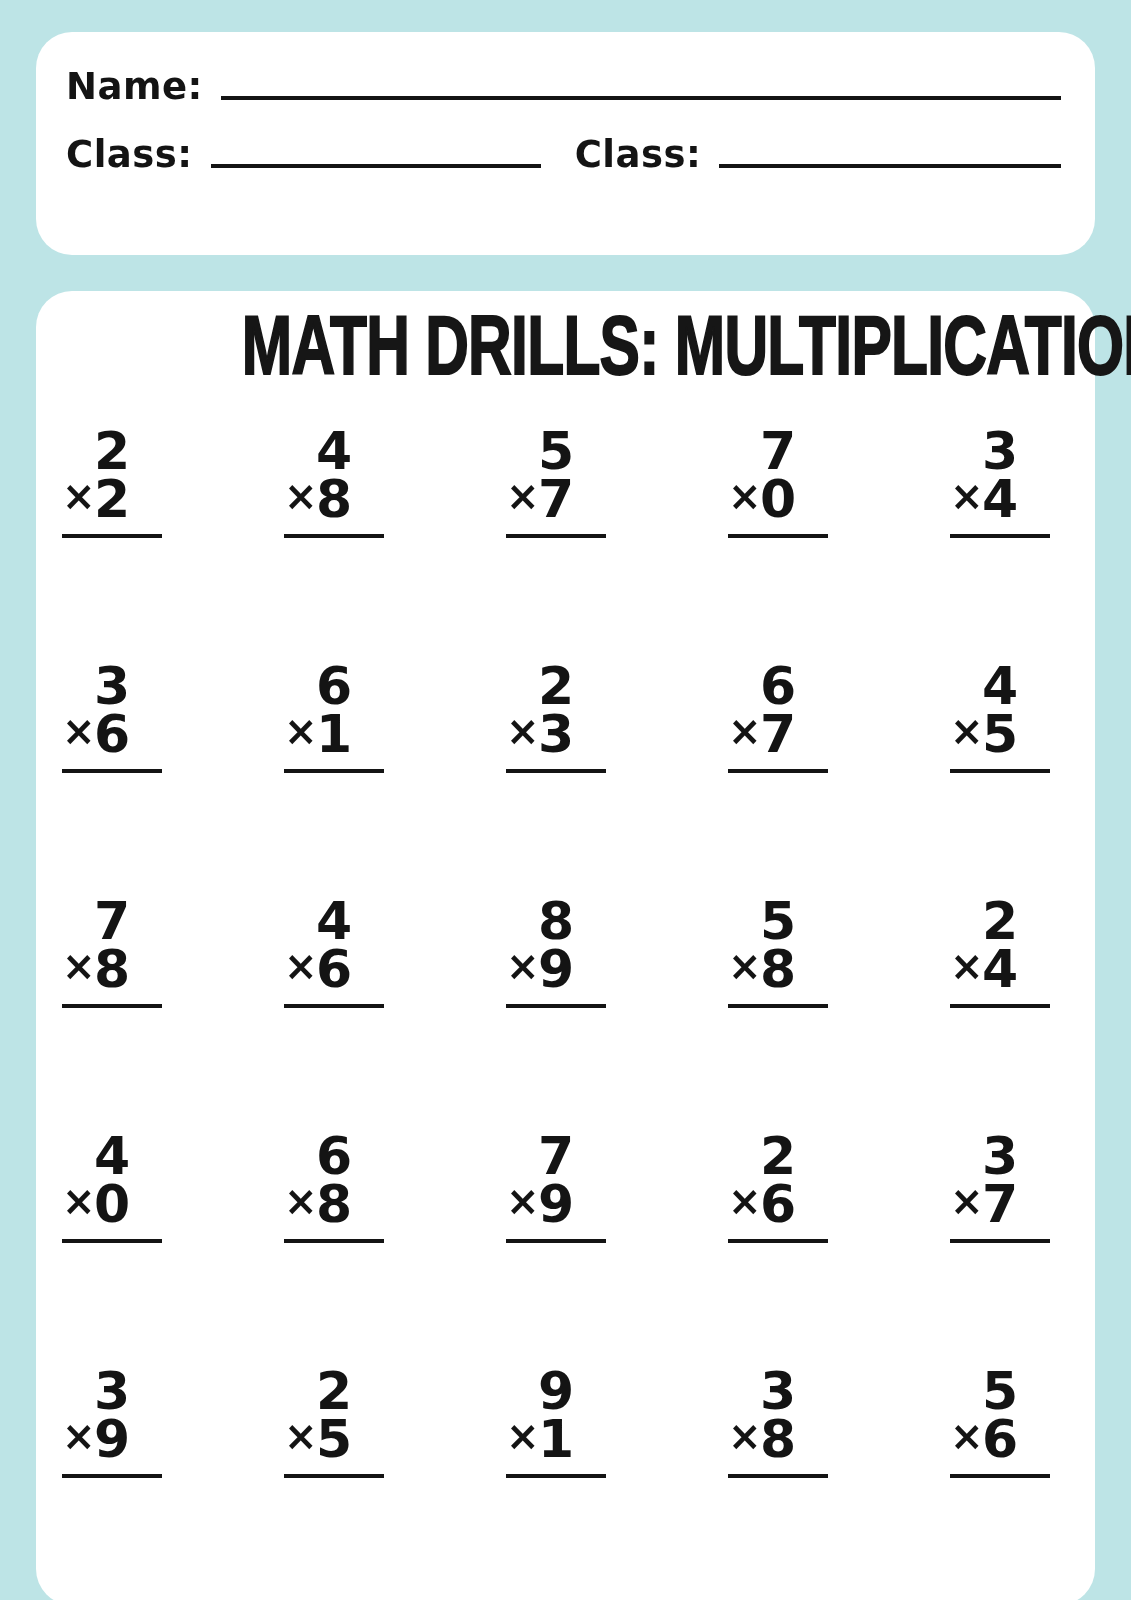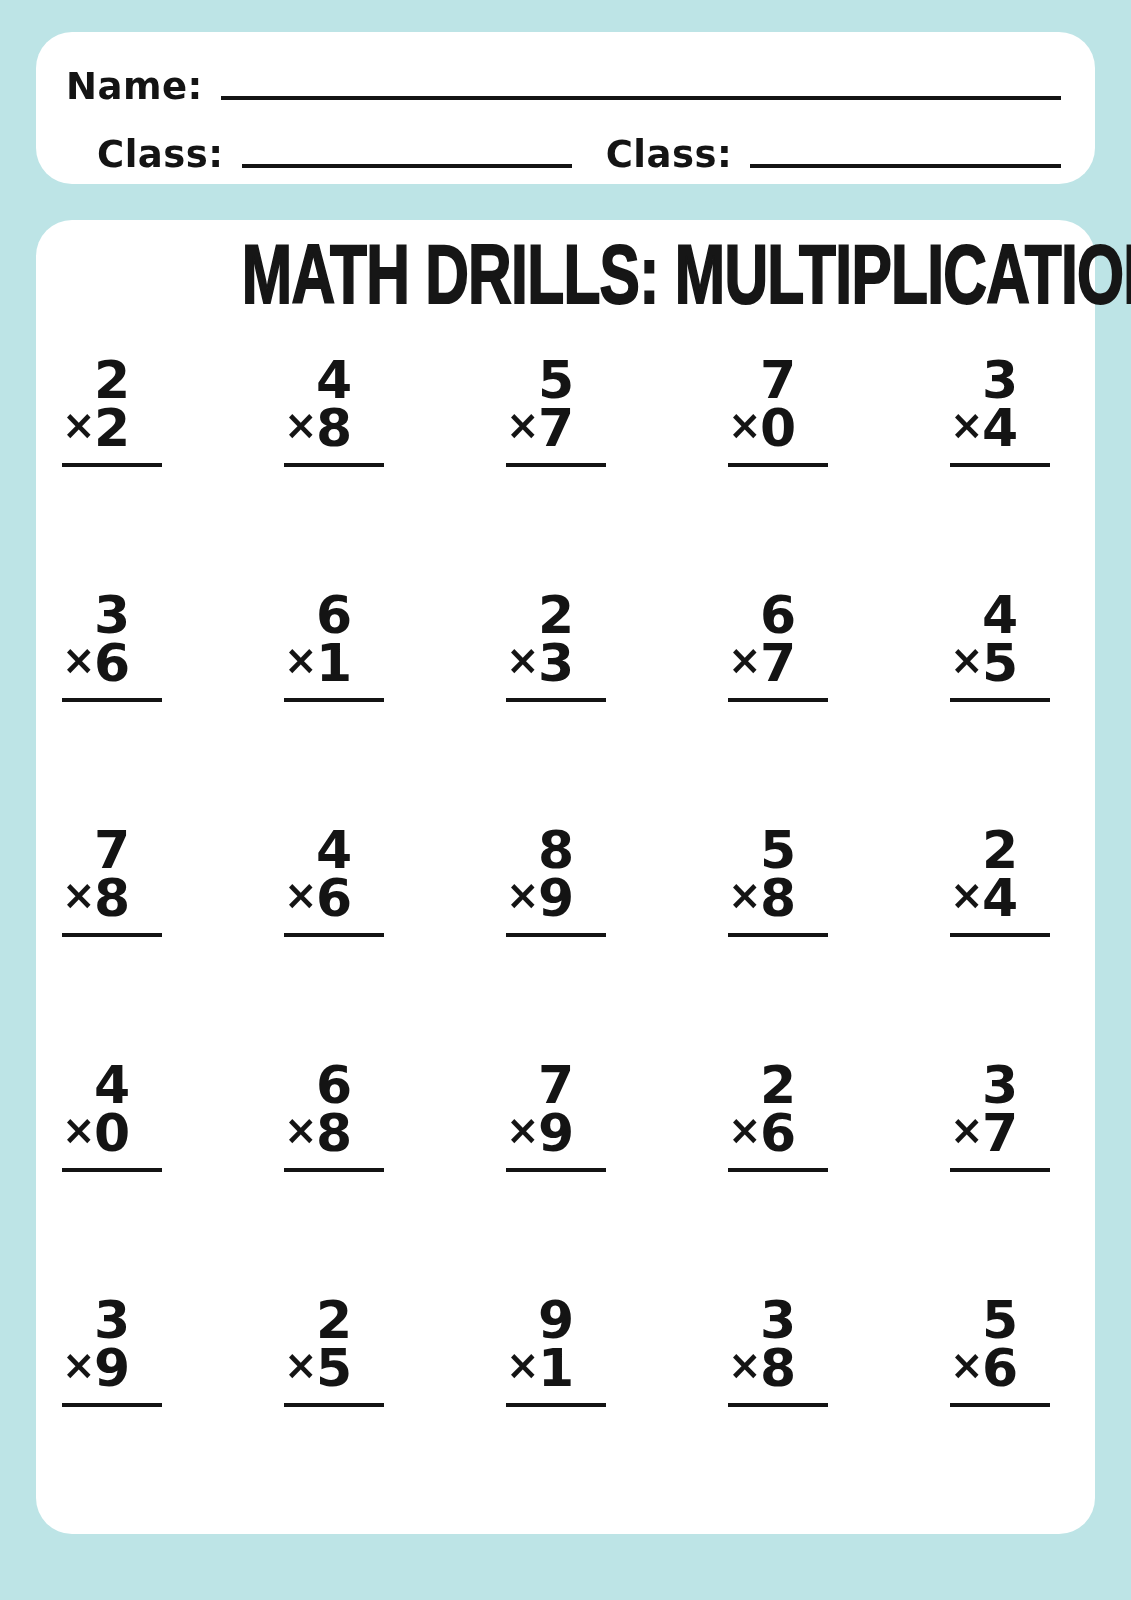--- a/index.html
+++ b/index.html
@@ -13,25 +13,25 @@
     box-sizing: border-box;
   }
   .card {
     background: #ffffff;
     border-radius: 36px;
     box-sizing: border-box;
   }
   
   .header-card {
     margin: 32px 36px 0 36px;
-    height: 152px;
+    height: 223px;
     padding: 34px 34px 0 30px;
   }
   .h-row { display: flex; align-items: flex-end; }
-  .h-row2 { margin-top: 26px; margin-left: 31px; }
+  .h-row2 { margin-top: 26px; }
   .h-label {
     font-size: 37px;
     font-weight: 700;
     line-height: 42px;
     letter-spacing: 0.5px;
     white-space: nowrap;
   }
   .h-line {
     border-bottom: 4px solid #141414;
     margin: 0 0 8px 18px;

